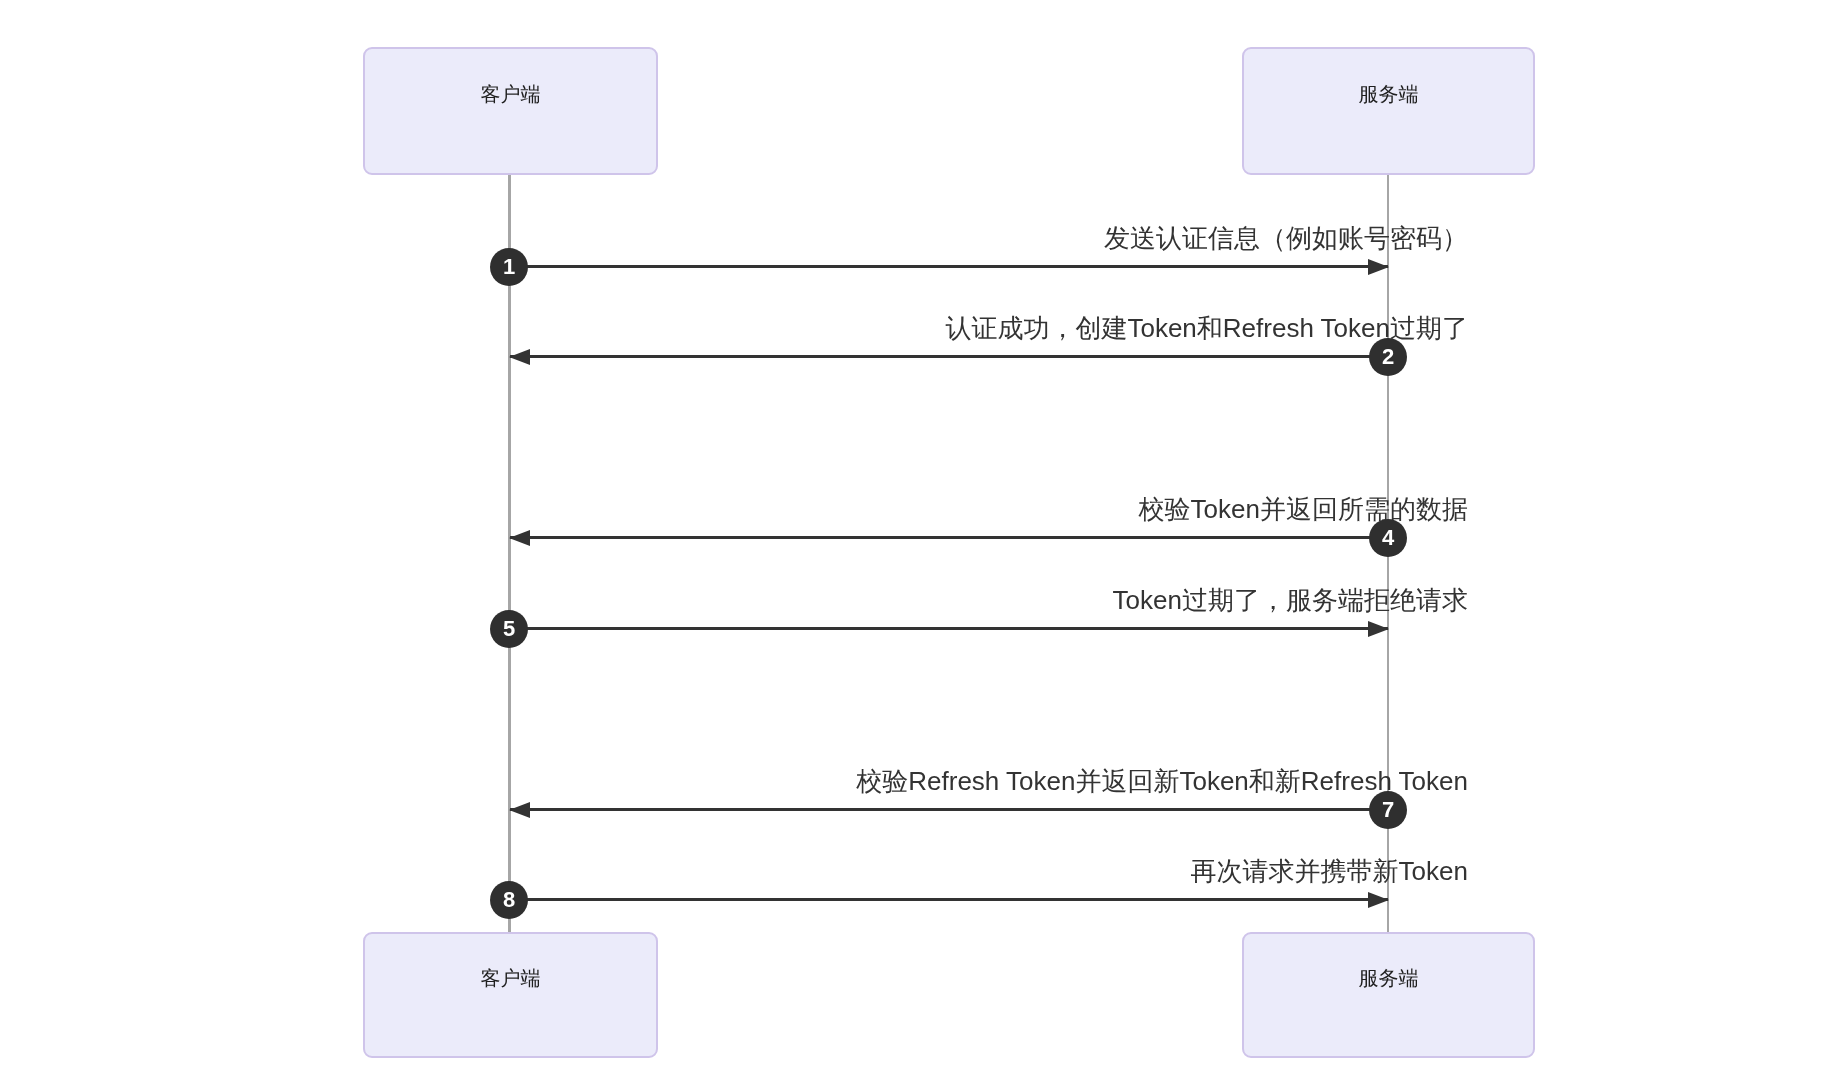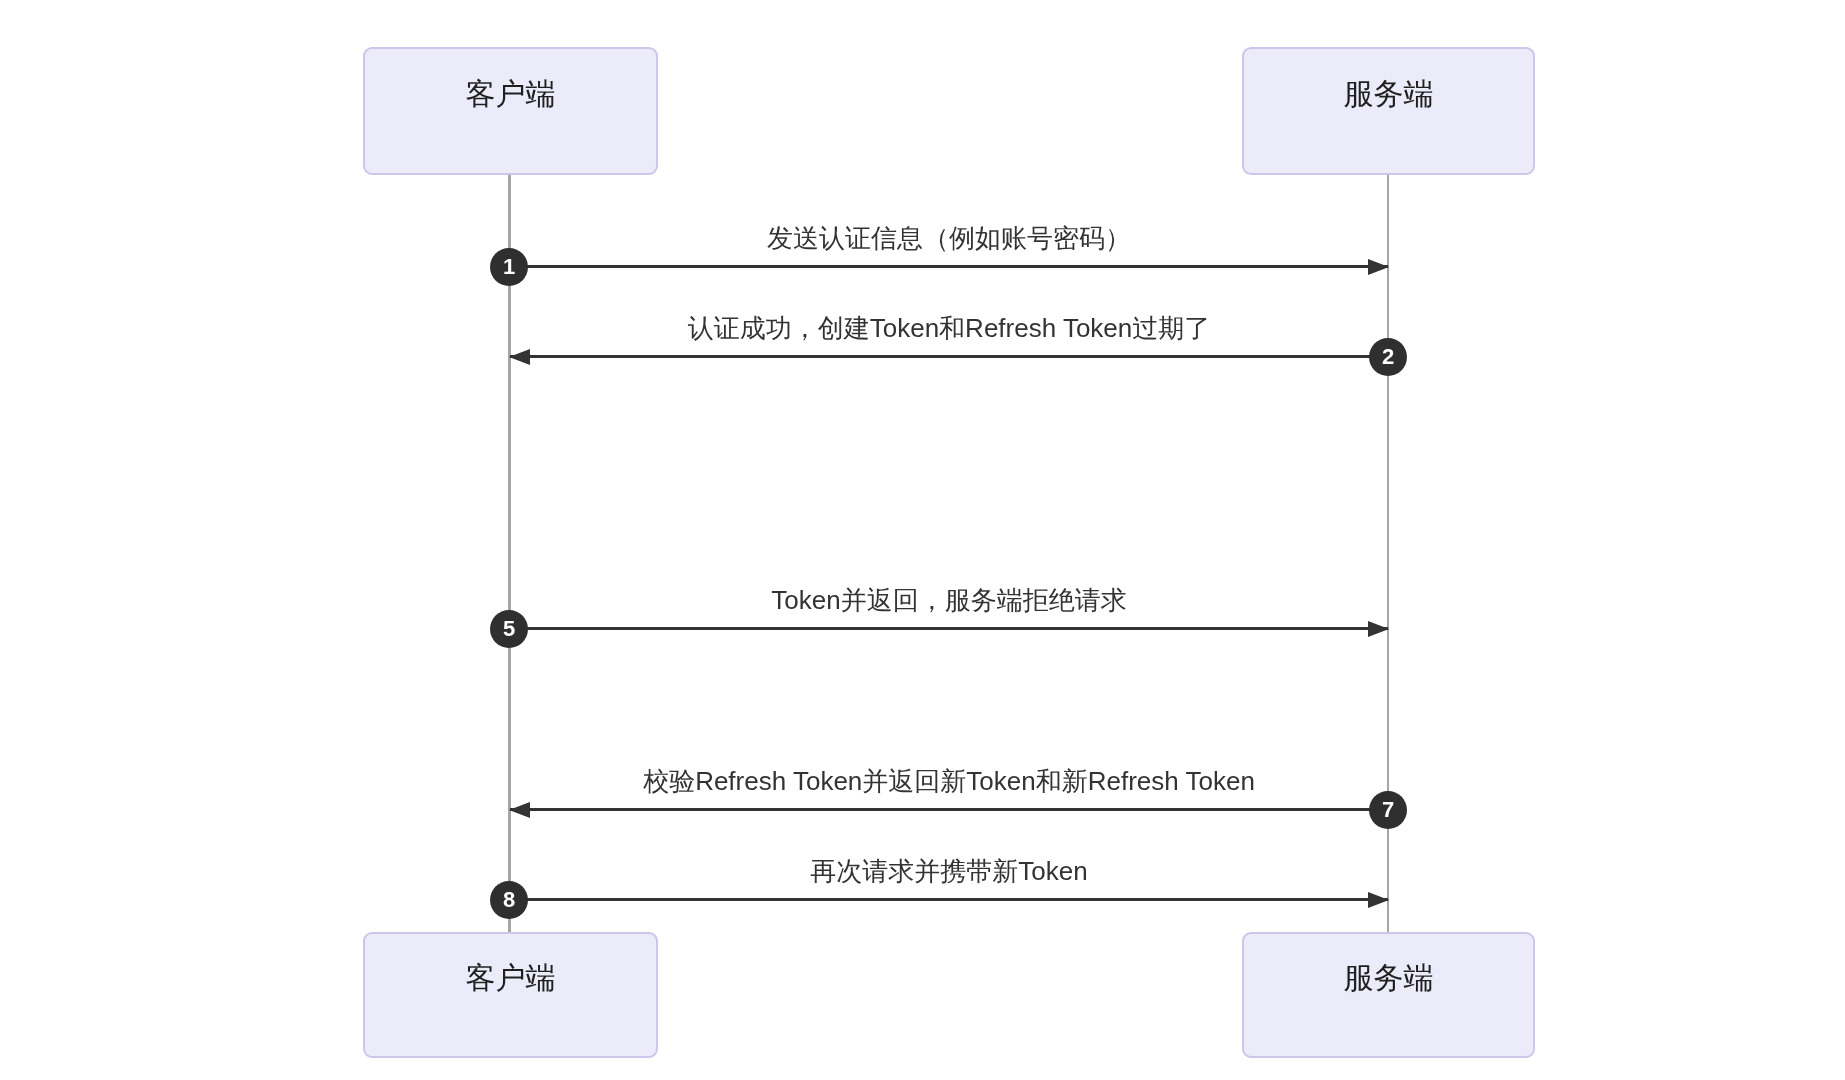--- a/index.html
+++ b/index.html
@@ -14,21 +14,21 @@
   .actor-box {
     position: absolute;
     box-sizing: border-box;
     background: var(--actor-fill, #EBEBFA);
     border: 2.5px solid var(--actor-border, #CFC4EA);
     border-radius: 9px;
     display: flex;
     align-items: center;
     justify-content: center;
     padding-bottom: 33px;
-    font-size: 30px;
+    font-size: 20px;
     color: var(--actor-text, #1f1f1f);
   }
   .actor-client { left: 363px; width: 295px; }
   .actor-server { left: 1242px; width: 293px; text-align: right; }
   .actor-top    { top: 47px;  height: 128px; }
   .actor-bottom { top: 932px; height: 126px; }
 
   .lifeline {
     position: absolute;
     top: 175px;
@@ -43,21 +43,21 @@
     position: absolute;
     left: 510px;
     width: 878px;
     height: 48px;
   }
   .msg-label {
     position: absolute;
     left: -80px;
     right: -80px;
     bottom: 12px;
-    text-align: center;
+    text-align: right;
     font-size: 26px;
     color: var(--msg-text, #333);
     white-space: nowrap;
   }
   .msg-line {
     position: absolute;
     left: 0;
     right: 0;
     bottom: 0;
     height: 3px;
@@ -120,23 +120,29 @@
   </div>
 
   <div class="message rtl" style="top:310px">
     <div class="msg-label">认证成功，创建Token和Refresh Token过期了</div>
     <div class="msg-line"></div>
     <div class="arrow-head"></div>
     <div class="seq-badge">2</div>
   </div>
 
 
+  <div class="message rtl" style="top:491px">
+    <div class="msg-label">校验Token并返回所需的数据</div>
+    <div class="msg-line"></div>
+    <div class="arrow-head"></div>
+    <div class="seq-badge">4</div>
+  </div>
 
   <div class="message ltr" style="top:582px">
-    <div class="msg-label">Token并返回，服务端拒绝请求</div>
+    <div class="msg-label">Token过期了，服务端拒绝请求</div>
     <div class="msg-line"></div>
     <div class="arrow-head"></div>
     <div class="seq-badge">5</div>
   </div>
 
 
   <div class="message rtl" style="top:763px">
     <div class="msg-label">校验Refresh Token并返回新Token和新Refresh Token</div>
     <div class="msg-line"></div>
     <div class="arrow-head"></div>

